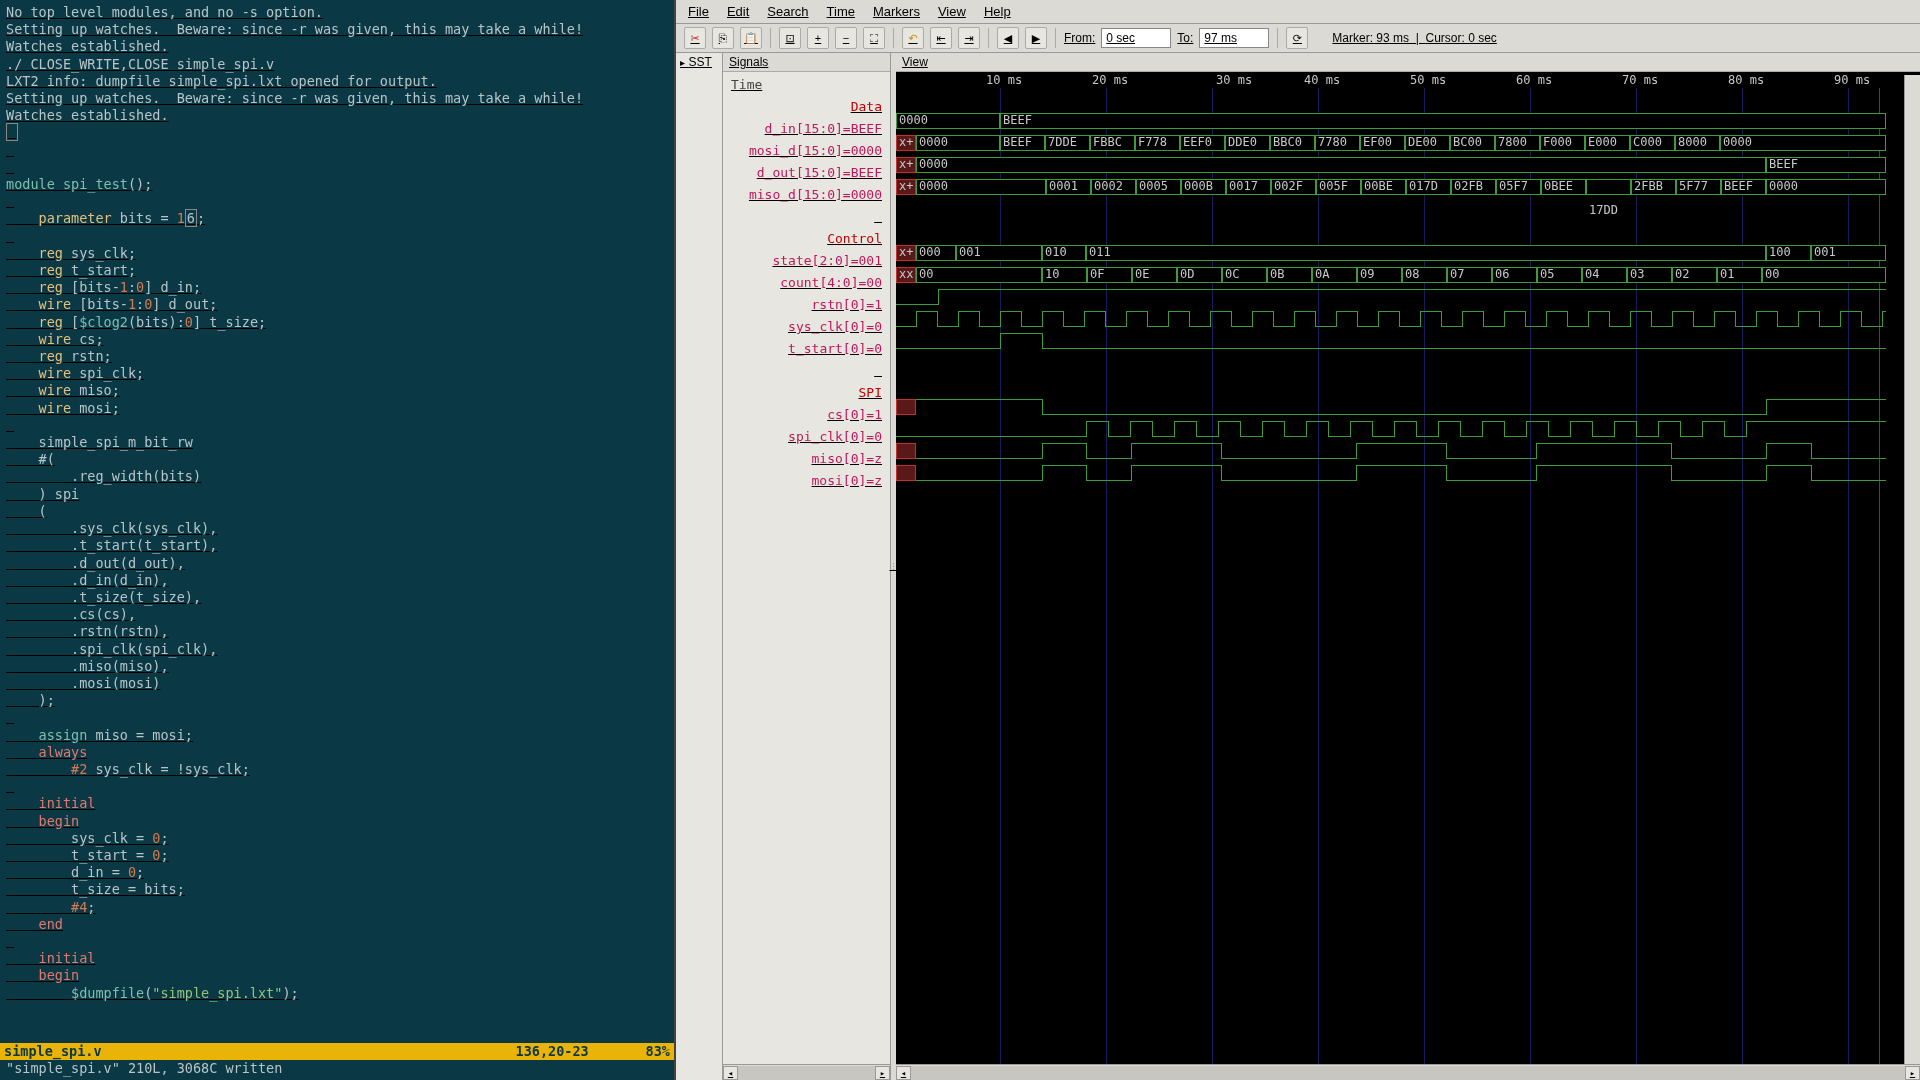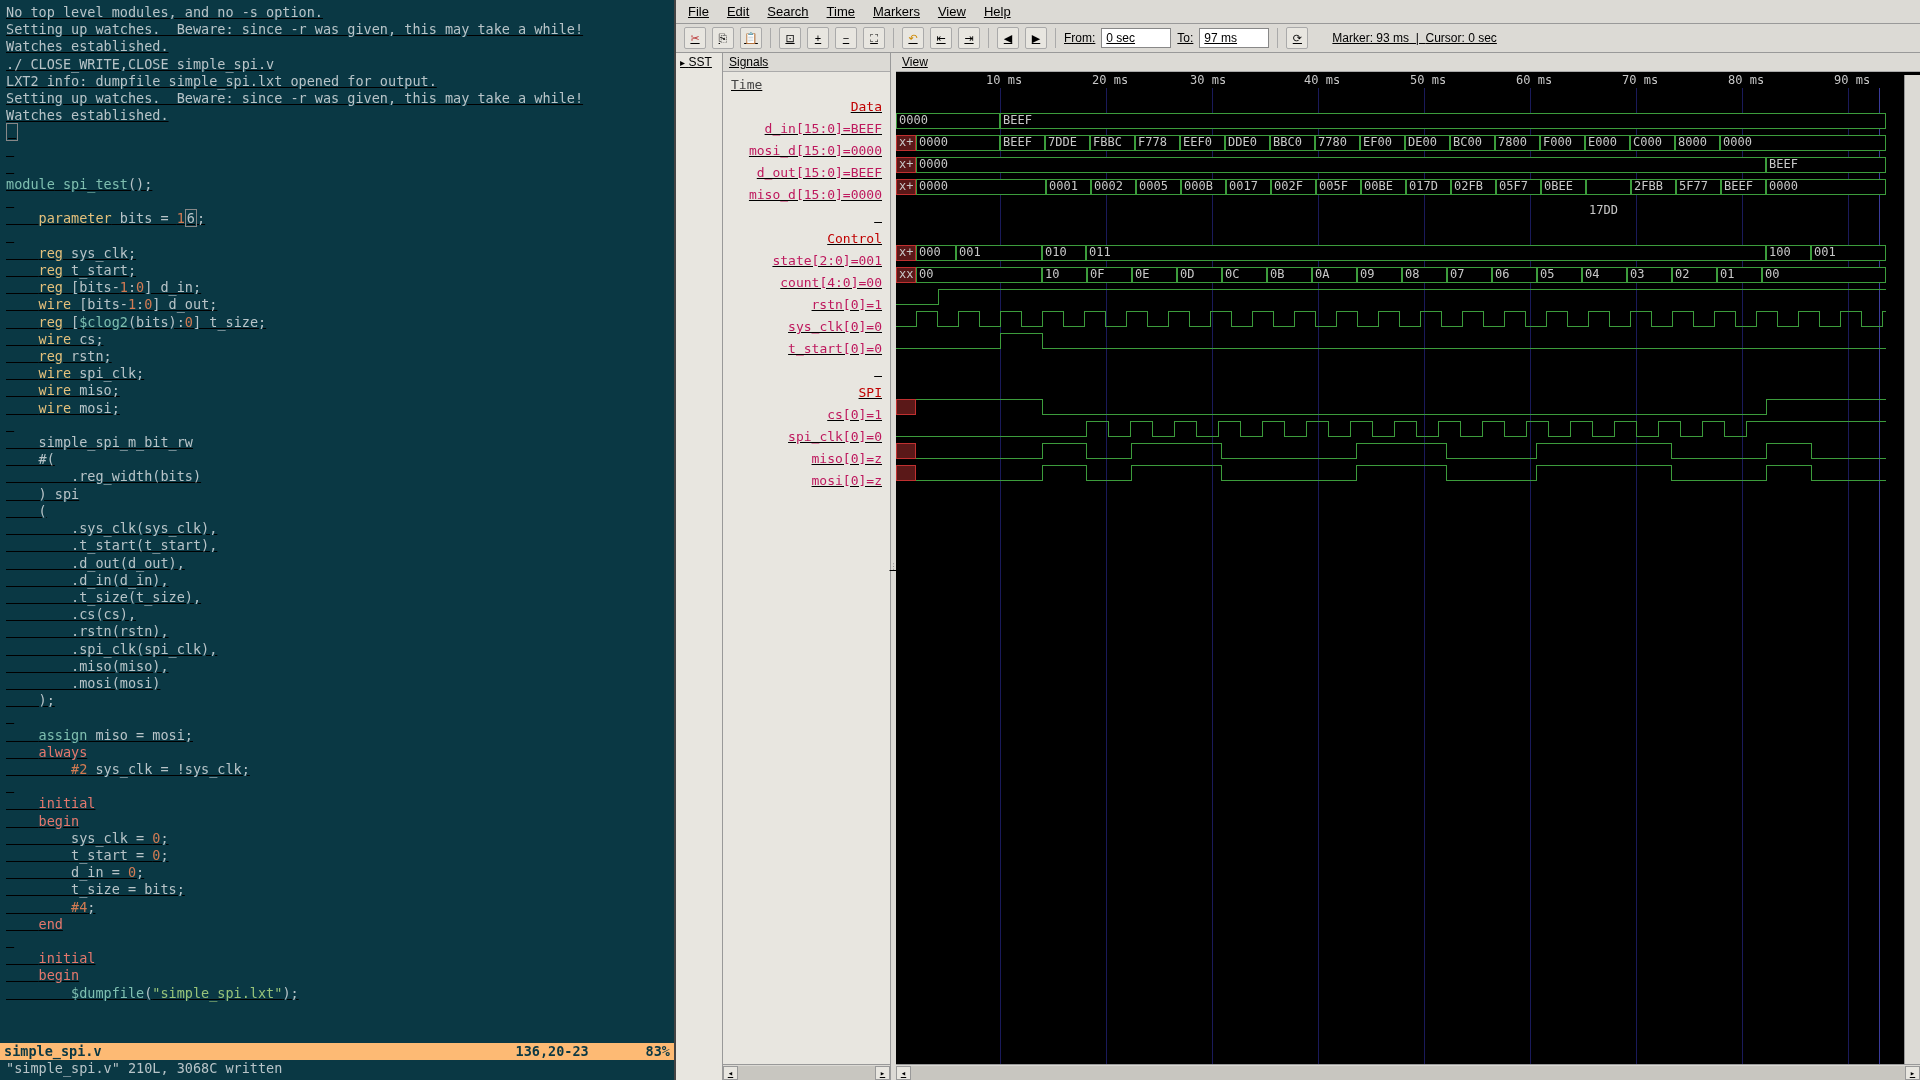--- a/index.html
+++ b/index.html
@@ -10,21 +10,21 @@
 
 
 .term-line { white-space: pre; }
 .kw-type { color: #e5c07b; }
 .kw-stmt { color: #e5786d; }
 .kw-keyword { color: #7fbfb0; }
 .kw-num { color: #d27b53; }
 .kw-str { color: #98c379; }
 .kw-func { color: #7fbfb0; }
 .cursor-box { background: #0a3844; border: 1px solid #888; padding: 0 1px; }
-.statusline { position: absolute; bottom: 20px; left: 0; right: 0; background: #fdba74; color: #0a3844; padding: 0 4px; display: flex; justify-content: space-between; font-weight: bold; }
+.statusline { position: absolute; bottom: 20px; left: 0; right: 0; background: #eab308; color: #0a3844; padding: 0 4px; display: flex; justify-content: space-between; font-weight: bold; }
 .msgline { position: absolute; bottom: 3px; left: 6px; color: #b8c4c8; }
 
 
 .menubar { display: flex; gap: 18px; padding: 4px 12px; background: #dcdad5; font-family: sans-serif; font-size: 13px; color: #000; border-bottom: 1px solid #999; }
 .menubar span { cursor: pointer; }
 .toolbar { display: flex; align-items: center; gap: 6px; padding: 3px 8px; background: #dcdad5; border-bottom: 1px solid #999; font-family: sans-serif; font-size: 12px; }
 .tb-btn { width: 22px; height: 22px; border: 1px solid #aaa; background: #e8e6e0; display: flex; align-items: center; justify-content: center; border-radius: 2px; cursor: pointer; font-size: 11px; }
 .tb-sep { width: 1px; height: 20px; background: #aaa; margin: 0 2px; }
 .tb-input { width: 70px; height: 20px; border: 1px solid #888; background: #fff; padding: 0 4px; font-size: 12px; }
 .tb-status { margin-left: 18px; color: #000; }
@@ -215,21 +215,21 @@
           <div class="grid-line" style="left:528px"></div>
           <div class="grid-line" style="left:634px"></div>
           <div class="grid-line" style="left:740px"></div>
           <div class="grid-line" style="left:846px"></div>
           <div class="grid-line" style="left:952px"></div>
           <div class="marker-line" style="left:983px"></div>
 
           <div class="timescale">
             <span style="left:90px">10 ms</span>
             <span style="left:196px">20 ms</span>
-            <span style="left:294px">30 ms</span>
+            <span style="left:320px">30 ms</span>
             <span style="left:408px">40 ms</span>
             <span style="left:514px">50 ms</span>
             <span style="left:620px">60 ms</span>
             <span style="left:726px">70 ms</span>
             <span style="left:832px">80 ms</span>
             <span style="left:938px">90 ms</span>
           </div>
 
           <div class="wave-rows" id="wave-rows">
               <div class="wave-row" style="top: 22px; position: absolute; left: 0px; right: 0px;">

